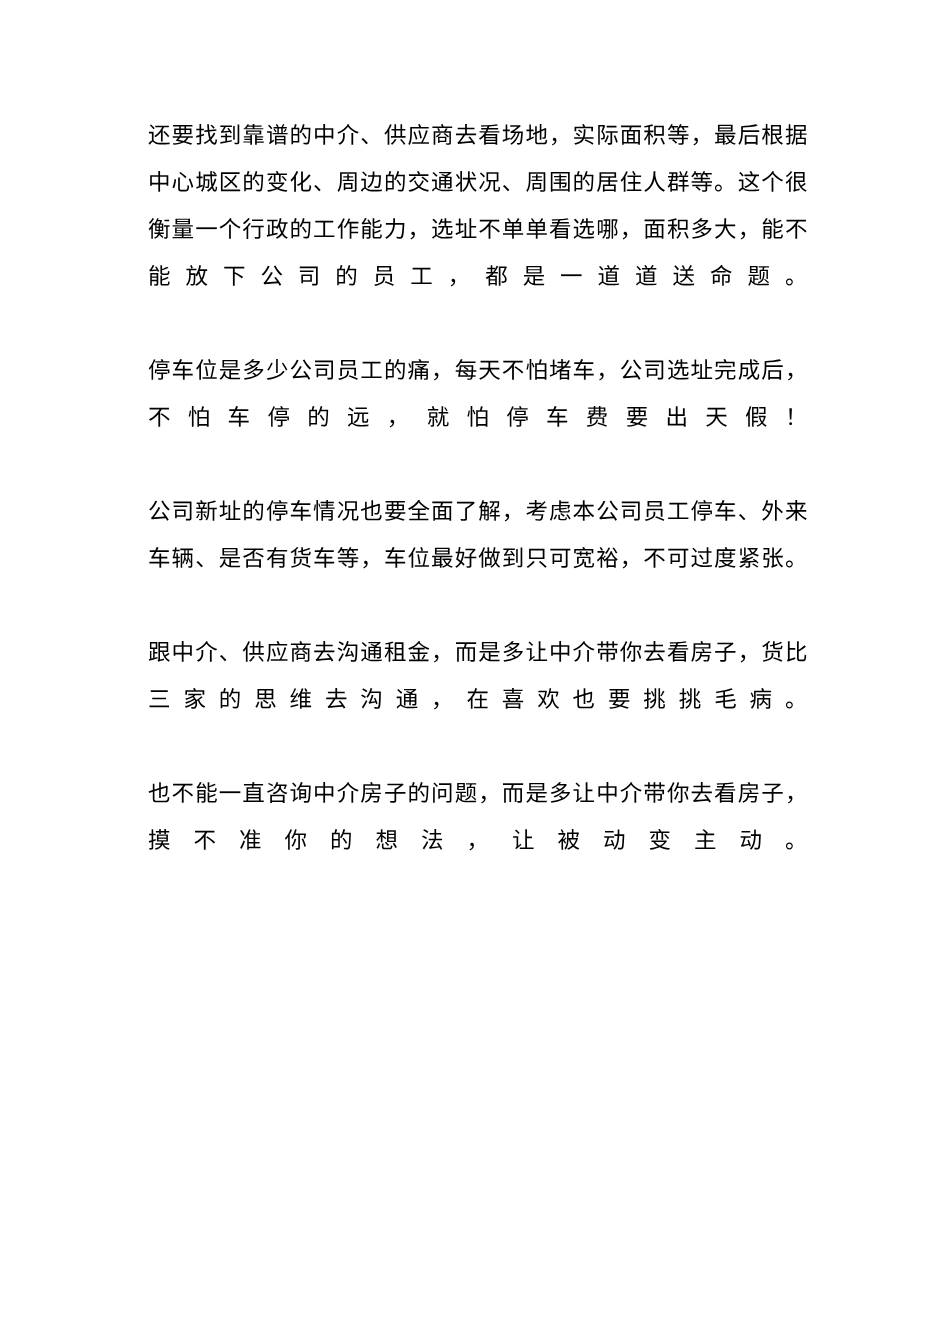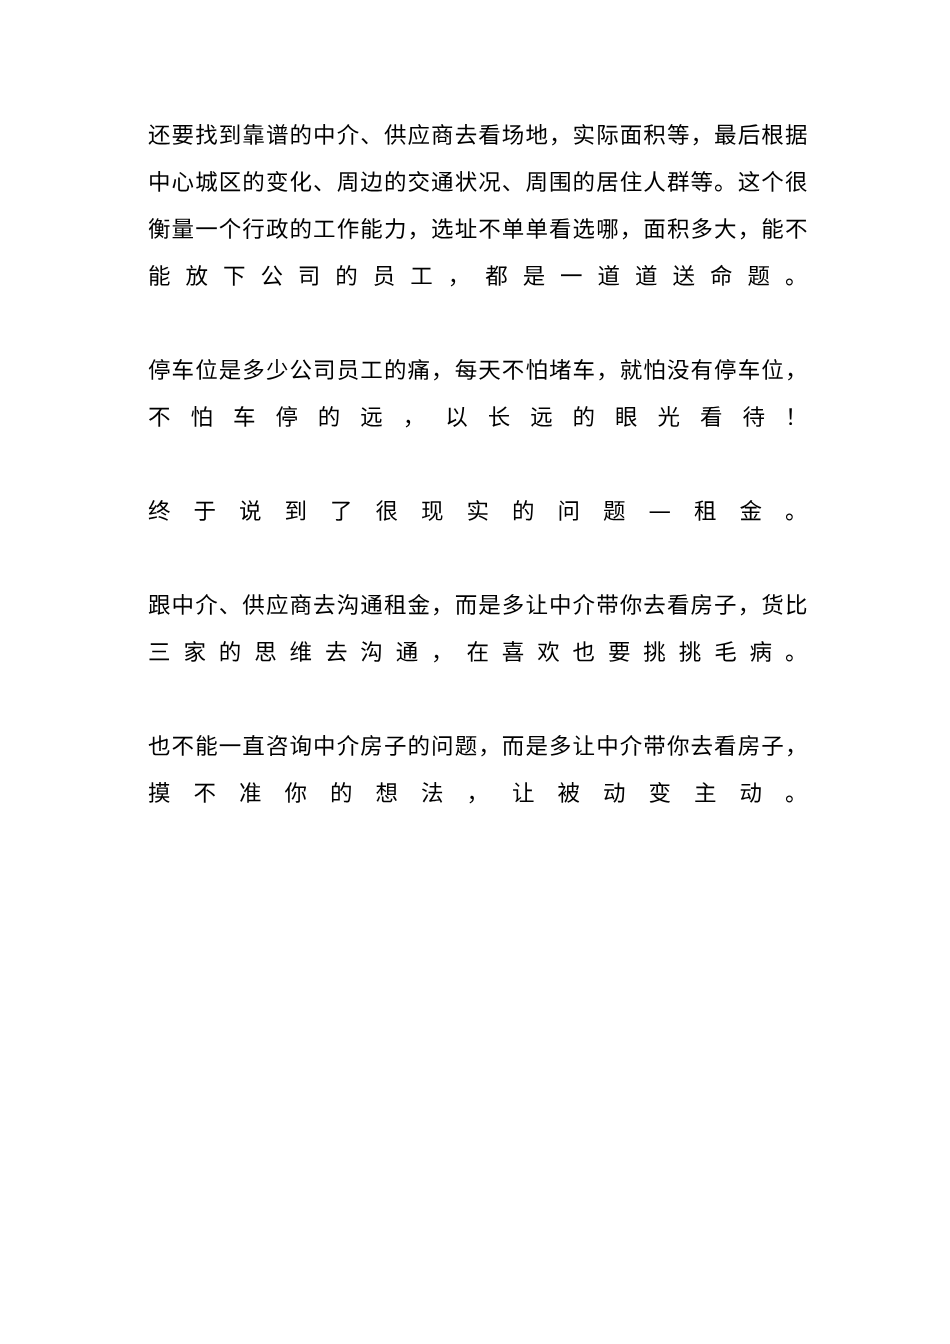--- a/index.html
+++ b/index.html
@@ -41,19 +41,19 @@
     display: inline-block;
     width: 100%;
   }
 </style>
 </head>
 <body>
 
 <div class="page">
   <div class="content">
     <p class="para indent-none">还要找到靠谱的中介、供应商去看场地，实际面积等，最后根据中心城区的变化、周边的交通状况、周围的居住人群等。这个很衡量一个行政的工作能力，选址不单单看选哪，面积多大，能不能放下公司的员工，都是一道道送命题。</p>
-    <p class="para indent-none">停车位是多少公司员工的痛，每天不怕堵车，就怕没有停车位，不怕车停的远，以长远的眼光看待！</p>
-    <p class="para indent-none">终于说到了很现实的问题—租金。</p>
+    <p class="para indent-none">停车位是多少公司员工的痛，每天不怕堵车，公司选址完成后，不怕车停的远，就怕停车费要出天假！</p>
+    <p class="para indent-none">公司新址的停车情况也要全面了解，考虑本公司员工停车、外来车辆、是否有货车等，车位最好做到只可宽裕，不可过度紧张。</p>
     <p class="para indent-none">跟中介、供应商去沟通租金，而是多让中介带你去看房子，货比三家的思维去沟通，在喜欢也要挑挑毛病。</p>
     <p class="para indent-none">也不能一直咨询中介房子的问题，而是多让中介带你去看房子，摸不准你的想法，让被动变主动。</p>
 
   </div>
 </div>
 
 </body></html>

